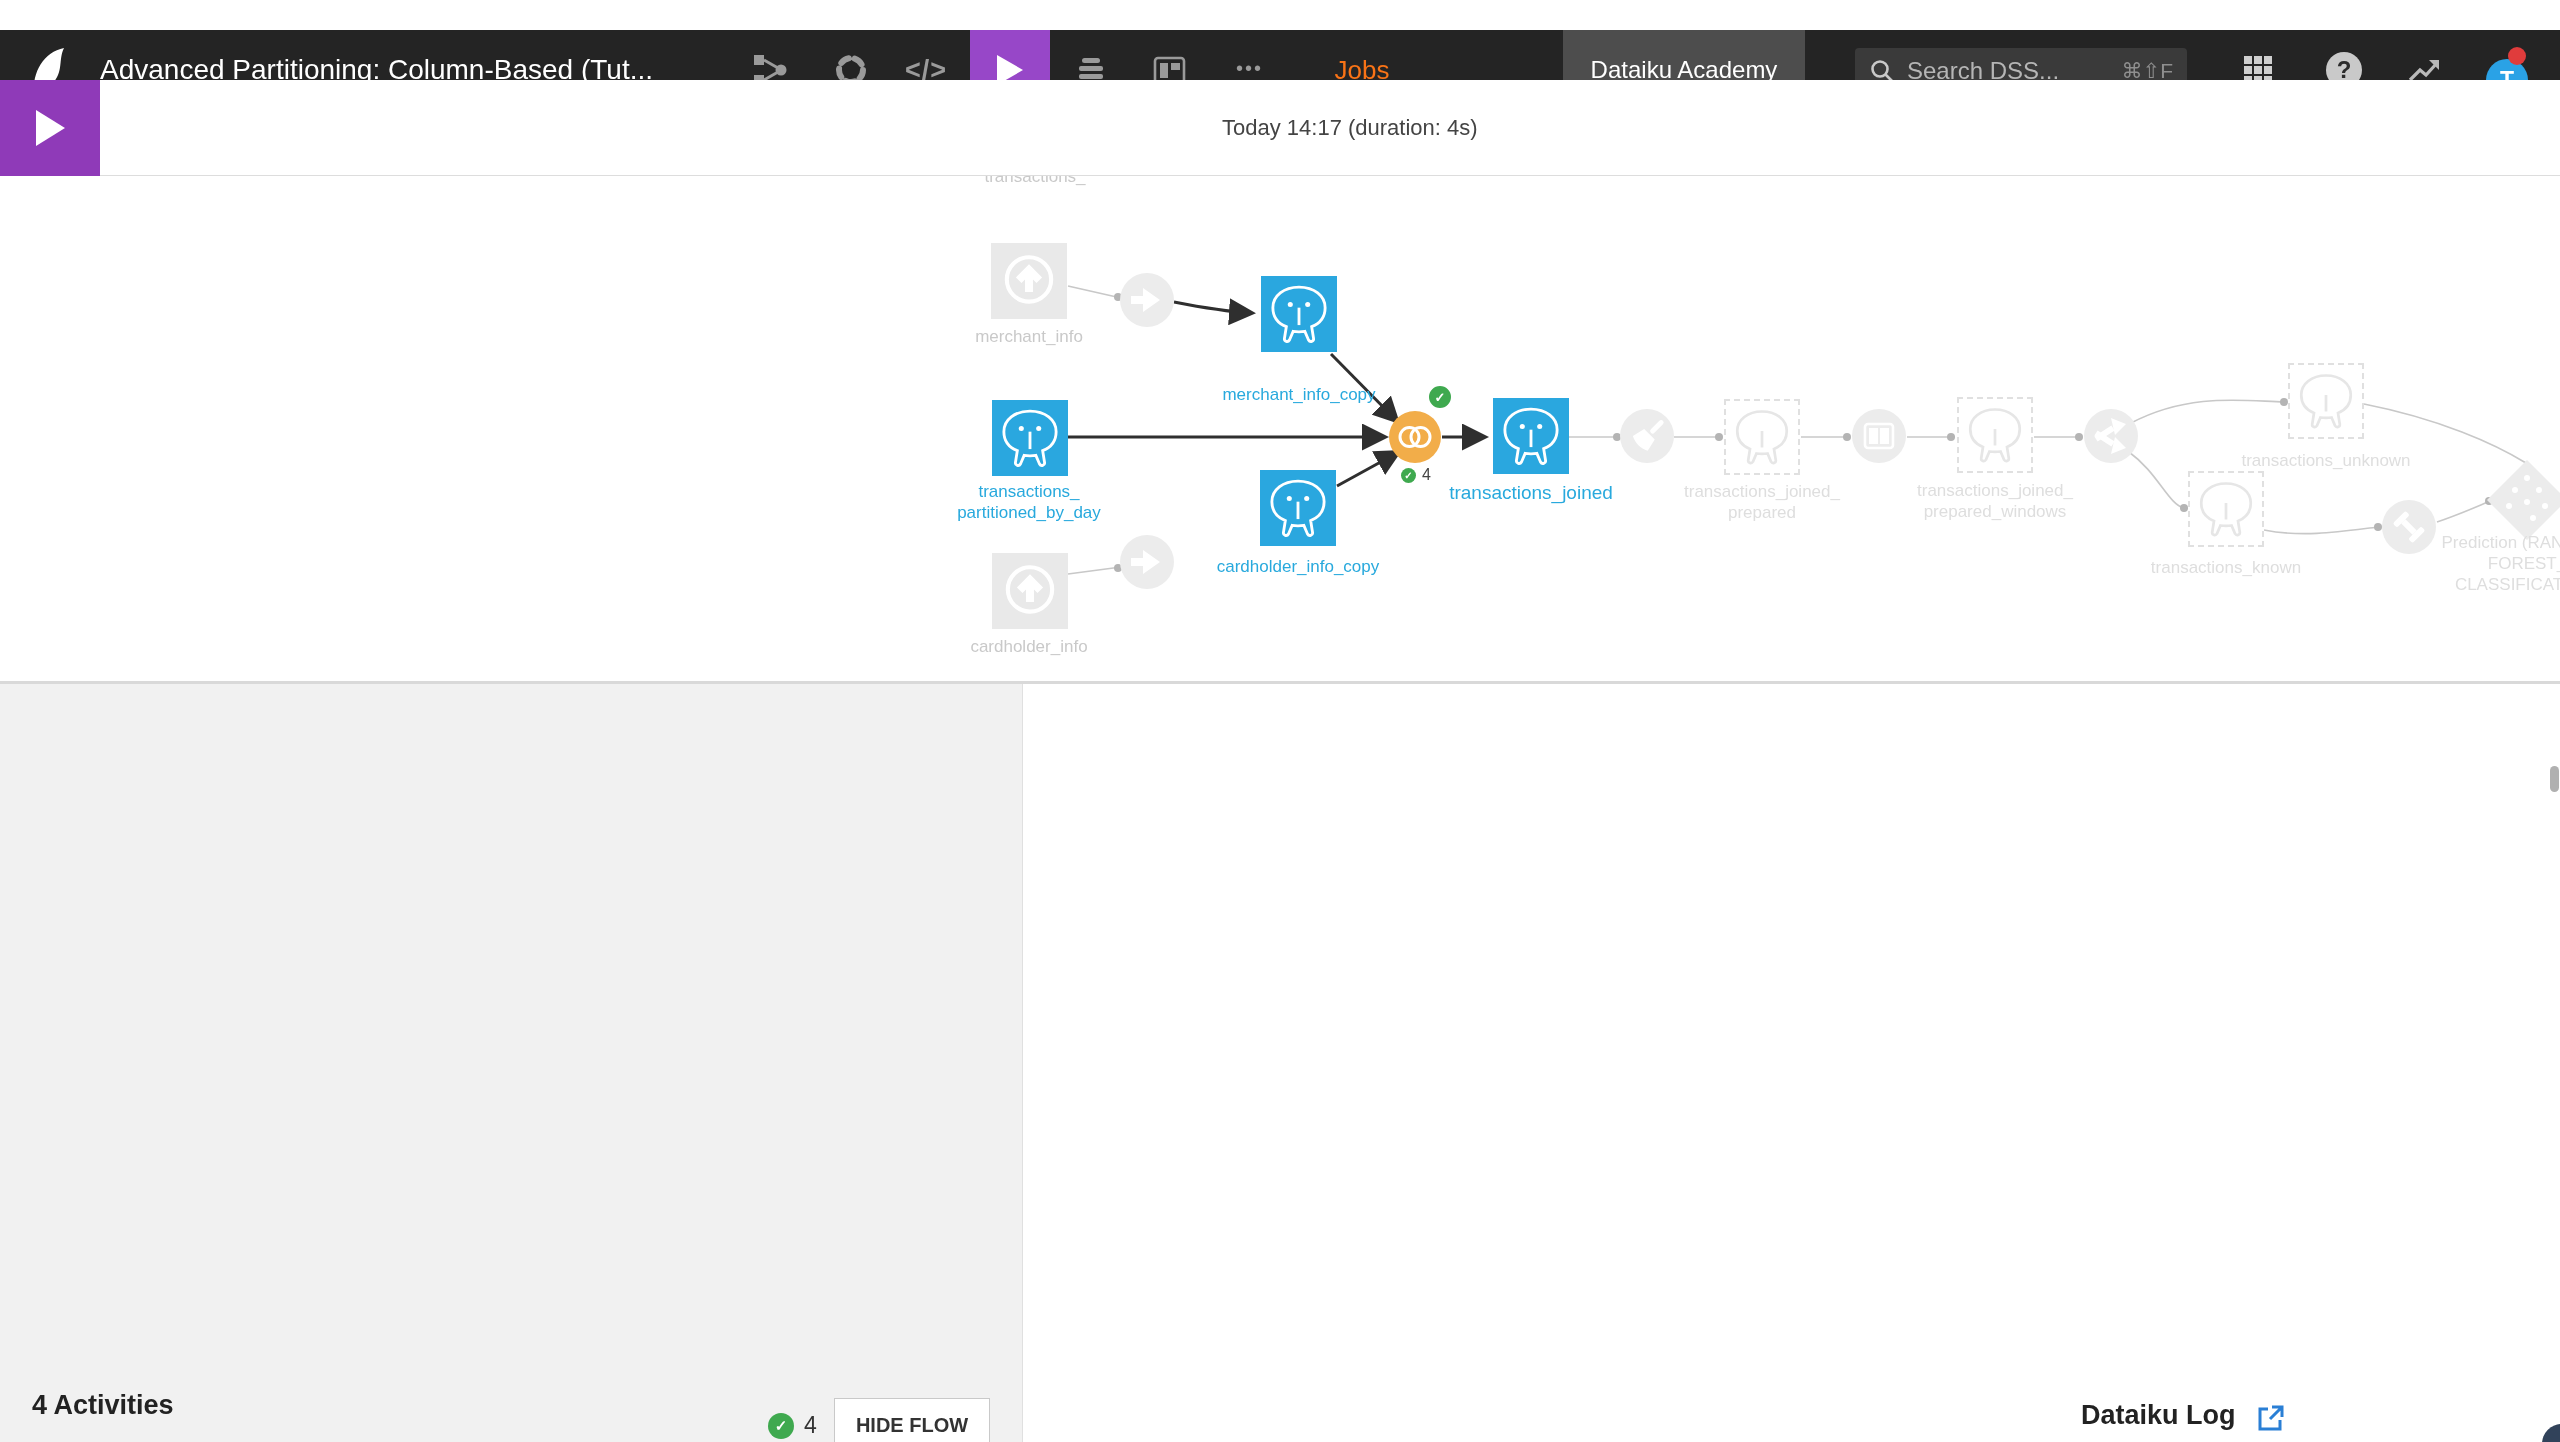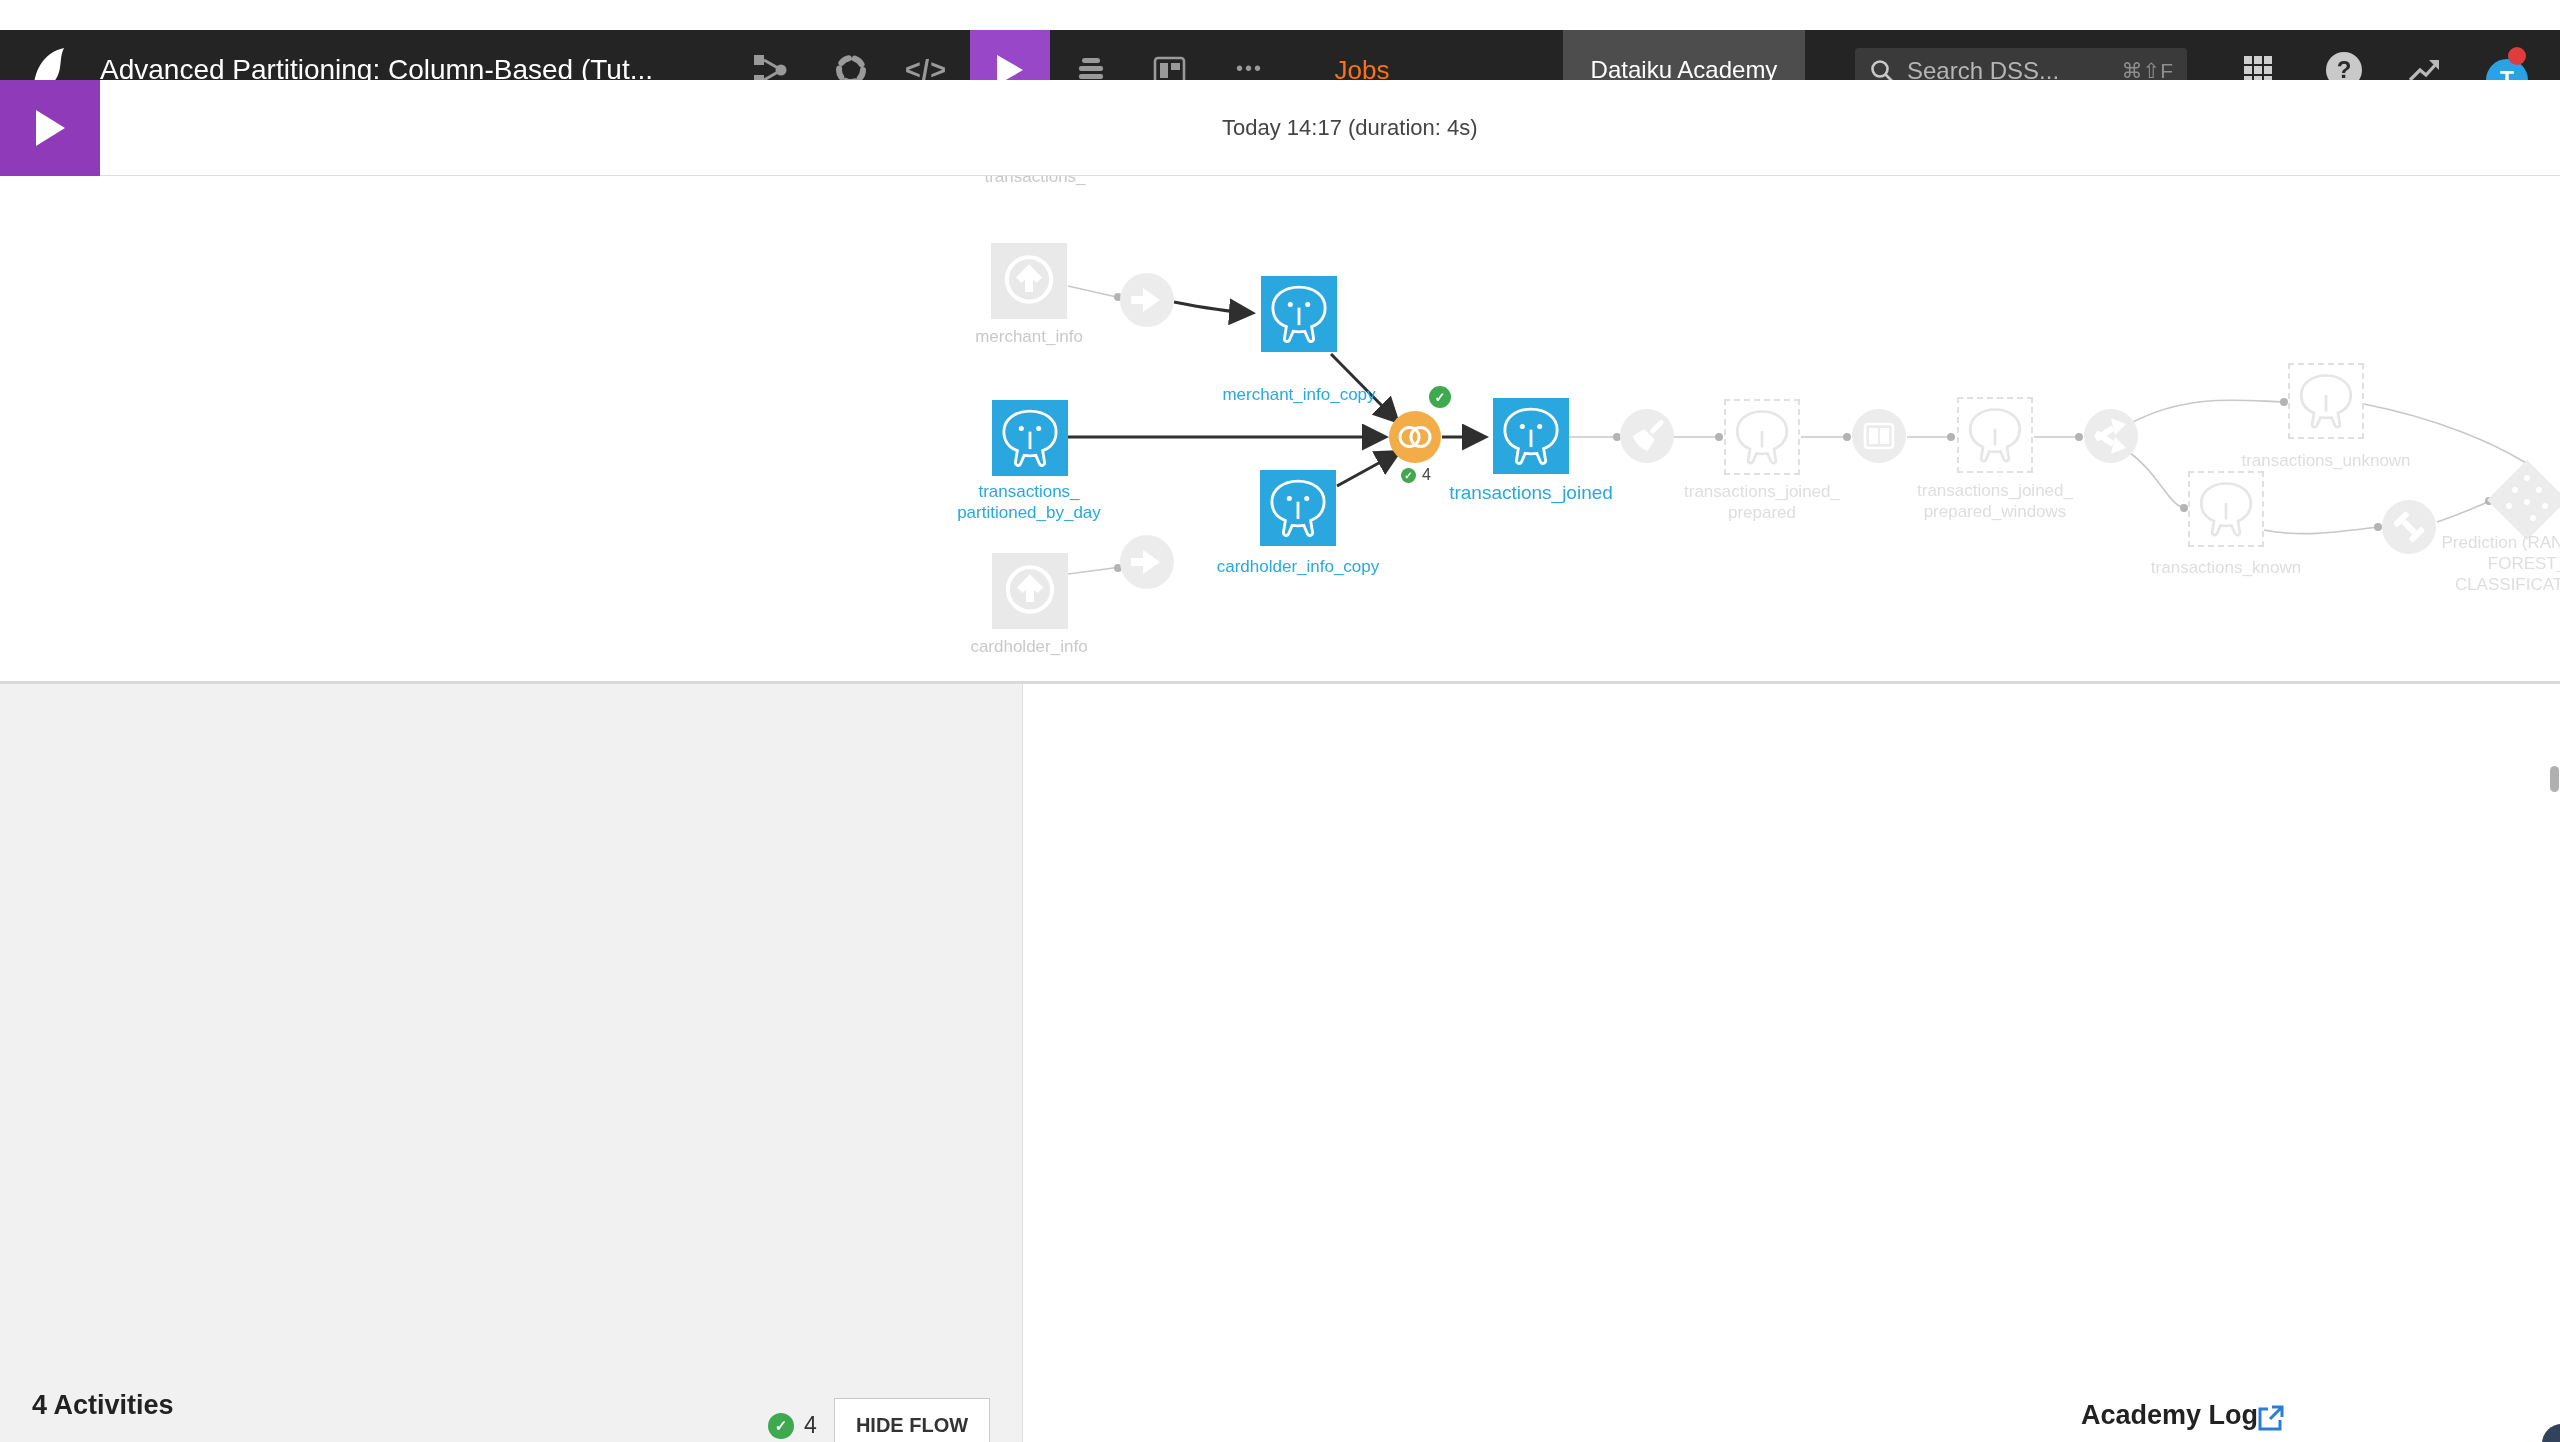--- a/index.html
+++ b/index.html
@@ -383,21 +383,21 @@
 
   <div class="abs panel-left">
     <div class="act-title">4 Activities</div>
     <div class="abs check-circle" style="left:768px;top:729px;width:26px;height:26px;font-size:15px;">✓</div>
     <div class="abs" style="left:804px;top:728px;font-size:23px;color:#333;">4</div>
     <div class="abs btn" style="left:834px;top:714px;width:156px;height:54px;font-size:20px;">HIDE FLOW</div>
 
   </div>
 
   <div class="abs panel-right">
-    <div class="log-title">Academy Log</div>
+    <div class="log-title">Dataiku Log</div>
     <svg class="abs" style="left:1232px;top:719px;" width="30" height="30" viewBox="0 0 30 30">
       <path d="M13 6 H5 V26 H25 V17" fill="none" stroke="#2a7fd5" stroke-width="3"></path>
       <path d="M17 4 H27 V14 M27 4 L15 16" fill="none" stroke="#2a7fd5" stroke-width="3"></path>
     </svg>
 
   </div>
 
   <div class="scroll-thumb"></div>
   <div class="chat-widget"></div>
 </div>

